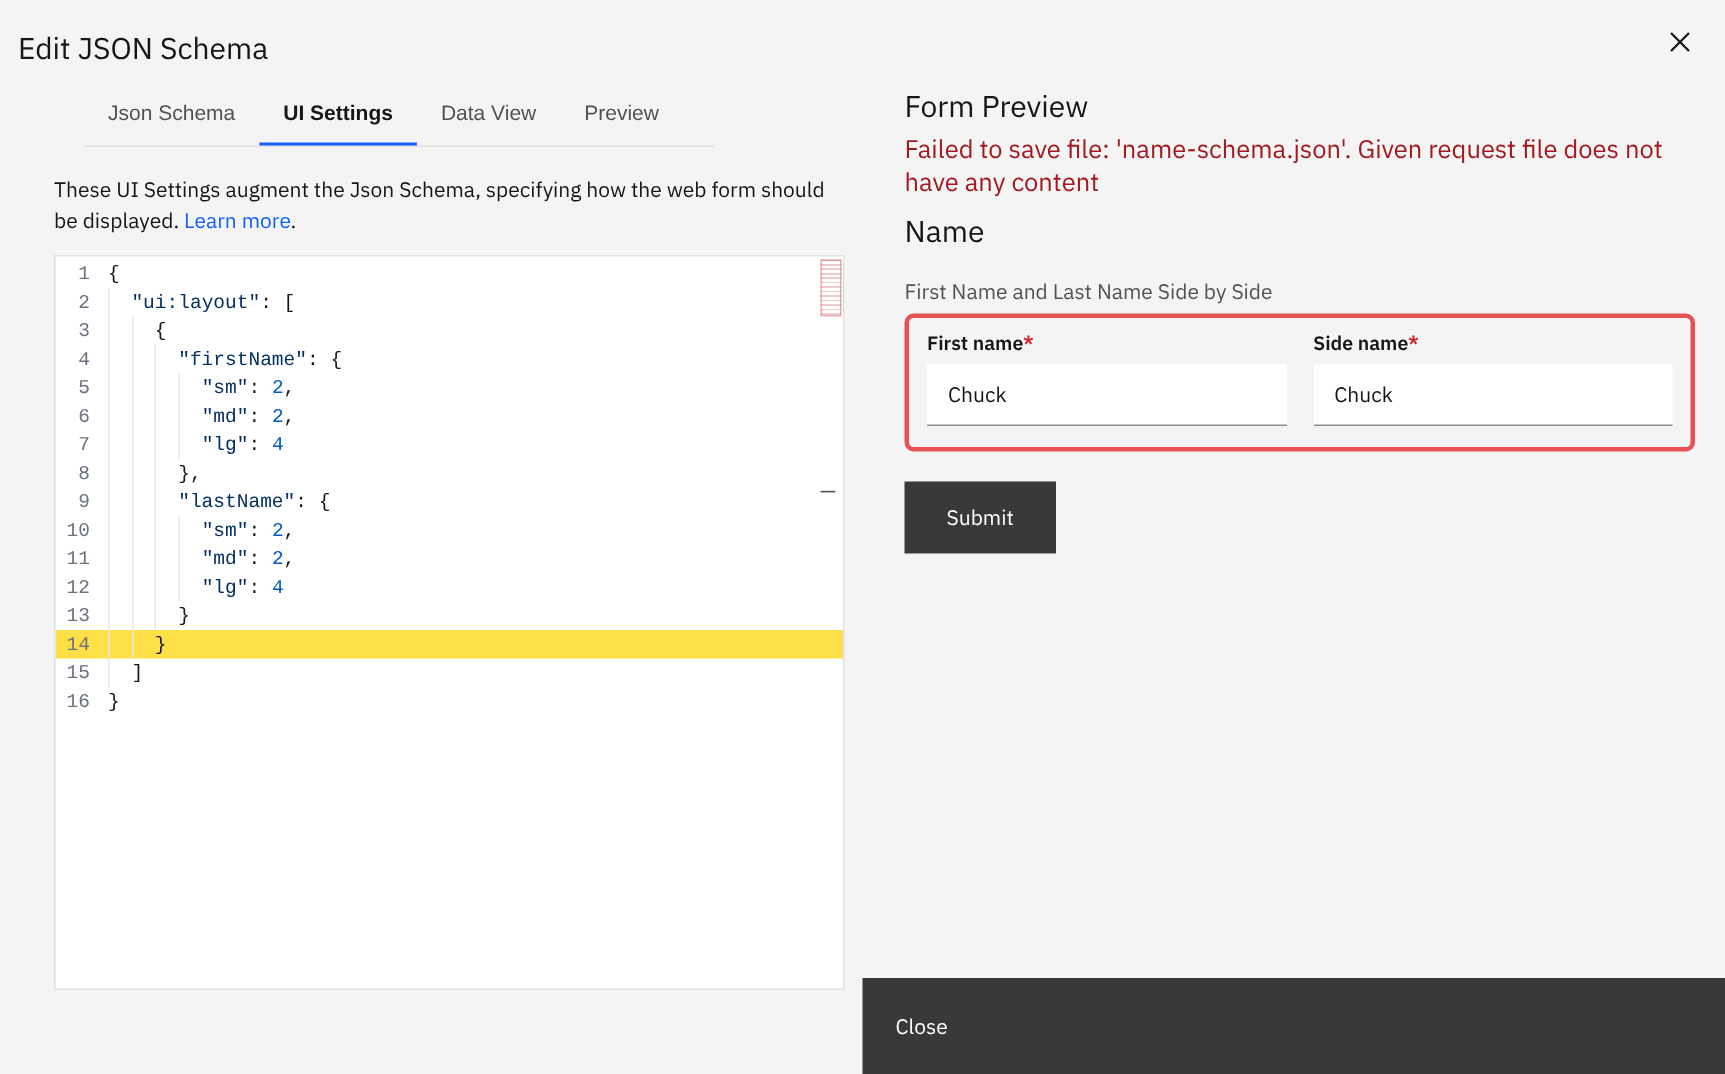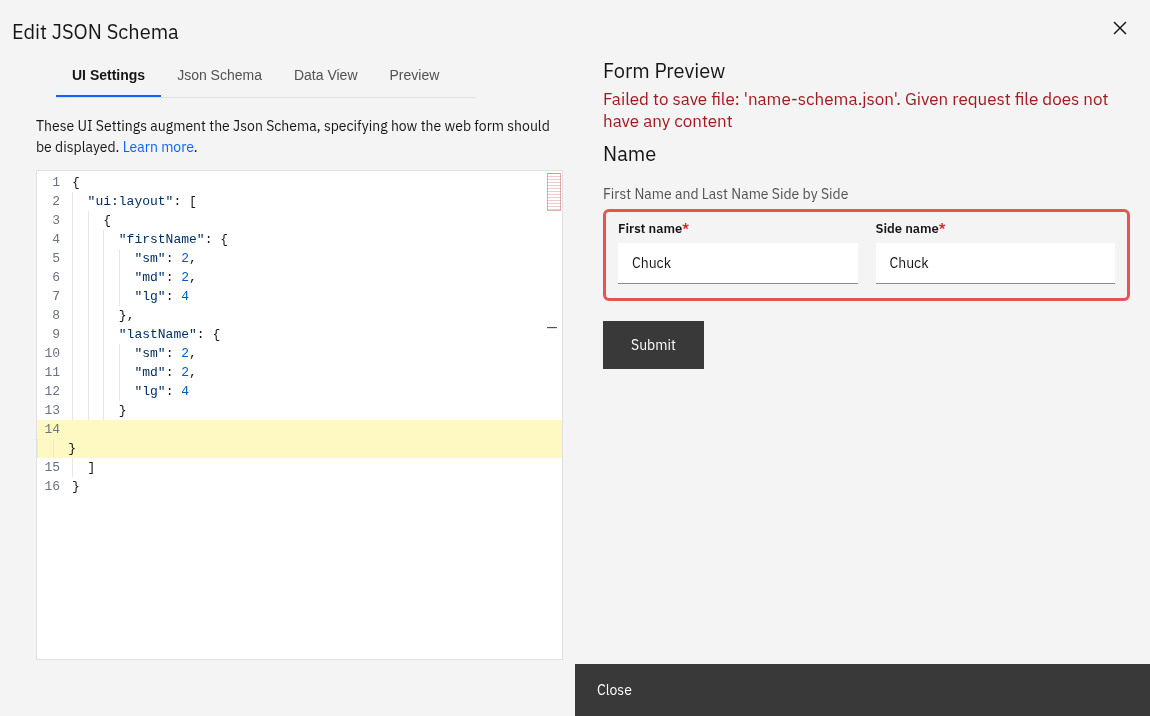--- a/index.html
+++ b/index.html
@@ -123,24 +123,23 @@
       background: #e5e7eb;
       top: 0;
       bottom: 0;
     }
     .tok-brace { color: #161616; }
     .tok-key { color: #032f62; }
     .tok-punct { color: #161616; }
     .tok-num { color: #005cc5; }
     .tok-bracket { color: #161616; }
     .highlight-line {
-      background: #fef9c3;
+      background: #fde047;
       display: flex;
       width: 100%;
-      flex-direction: column;
     }
     .map-indicator {
       position: absolute;
       right: 1px;
       top: 2px;
       width: 58px;
       height: 38px;
     }
     .map-indicator-inner {
       position: absolute;
@@ -213,21 +212,21 @@
       padding: 15px 28px;
       font-size: 14px;
       cursor: pointer;
       font-family: inherit;
     }
     .close-bar {
       position: absolute;
       bottom: 0;
       right: 0;
       width: 575px;
-      height: 52px;
+      height: 64px;
       background: #393939;
       color: #ffffff;
       display: flex;
       align-items: center;
       padding-left: 22px;
       font-size: 14px;
       cursor: pointer;
     }
     .divider-handle {
       position: absolute;
@@ -260,22 +259,22 @@
           <line x1="14" y1="2" x2="2" y2="14"></line>
         </svg>
       </span>
     </button>
   </div>
 
   <div class="modal-body">
 
     <div class="left-col">
       <div class="tabs" id="tabs-container">
+          <button class="tab">Json Schema</button>
           <button class="tab active">UI Settings</button>
-          <button class="tab">Json Schema</button>
           <button class="tab">Data View</button>
           <button class="tab">Preview</button>
         </div>
 
       <p class="intro-text">
         <span>These UI Settings augment the Json Schema, specifying how the web form should be displayed. </span><a href="#">Learn more</a><span>.</span>
       </p>
 
       <div class="code-editor">
         <div class="code-wrap" id="code-container">

